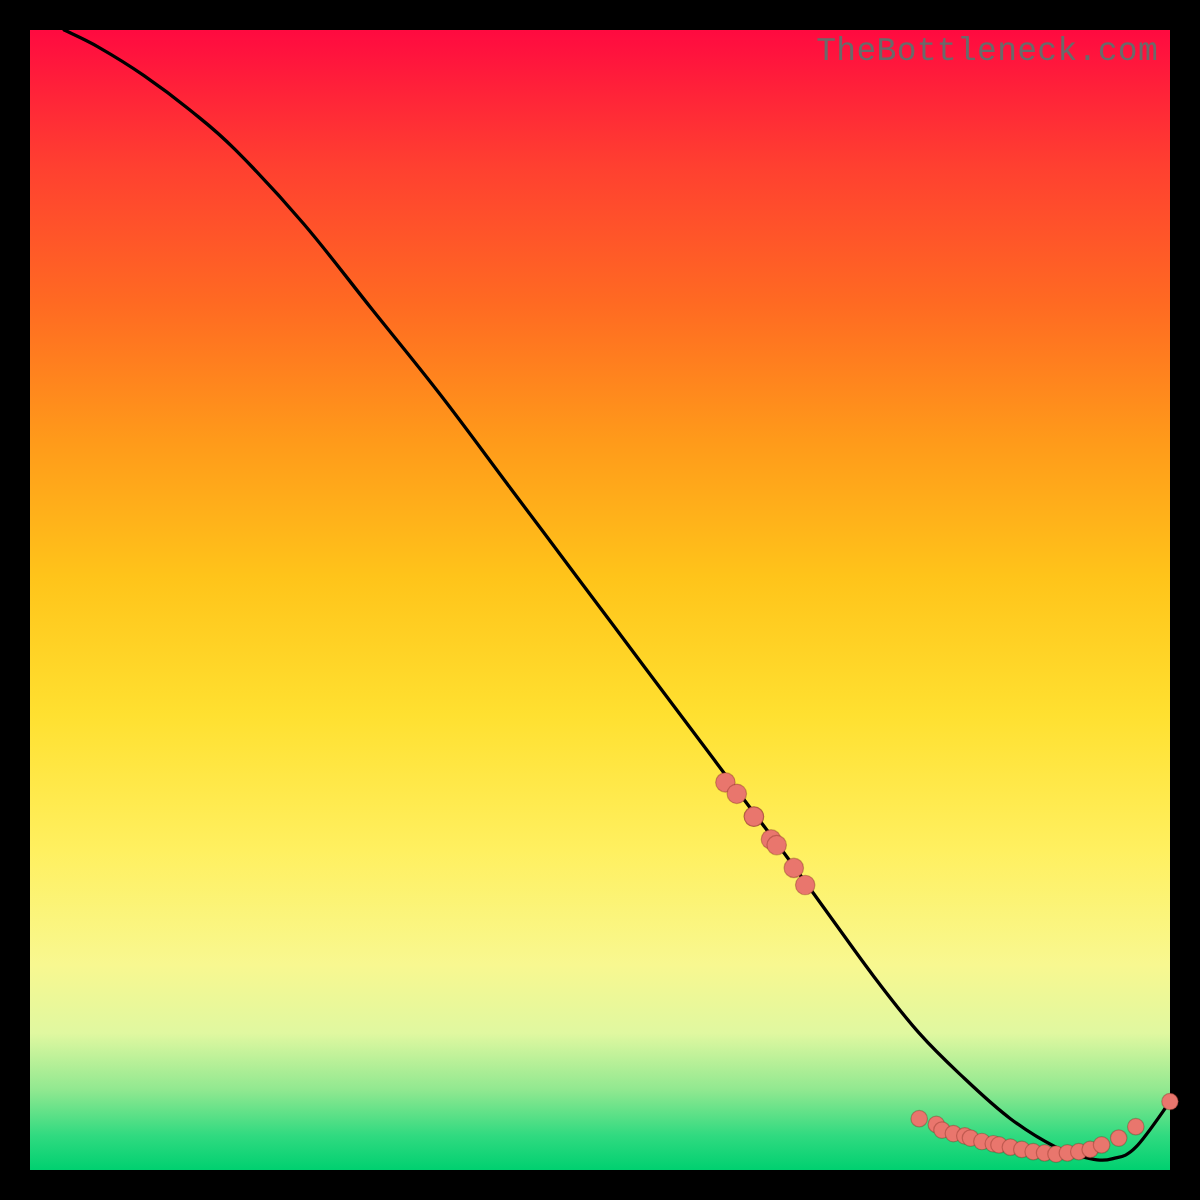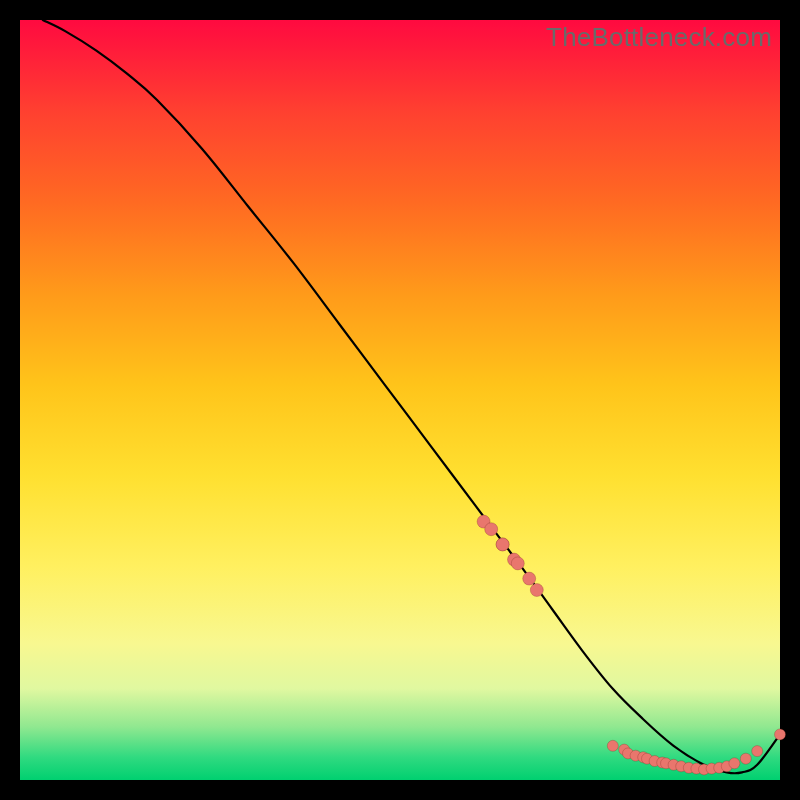--- a/index.html
+++ b/index.html
@@ -30,24 +30,25 @@
       #90e890 93%,
       #30da80 97%,
       #00d070 100%
     );
   }
   .watermark {
     position: absolute;
     top: 2px;
     right: 8px;
     color: #6a6a6a;
-    font-size: 26px;
+    font-size: 22px;
     font-weight: 500;
     letter-spacing: 0.2px;
     user-select: none;
+    font-family: Liberation Mono, monospace;
   }
   svg.plot {
     position: absolute;
     left: 0;
     top: 0;
     width: 760px;
     height: 760px;
     overflow: visible;
   }
   .curve {

